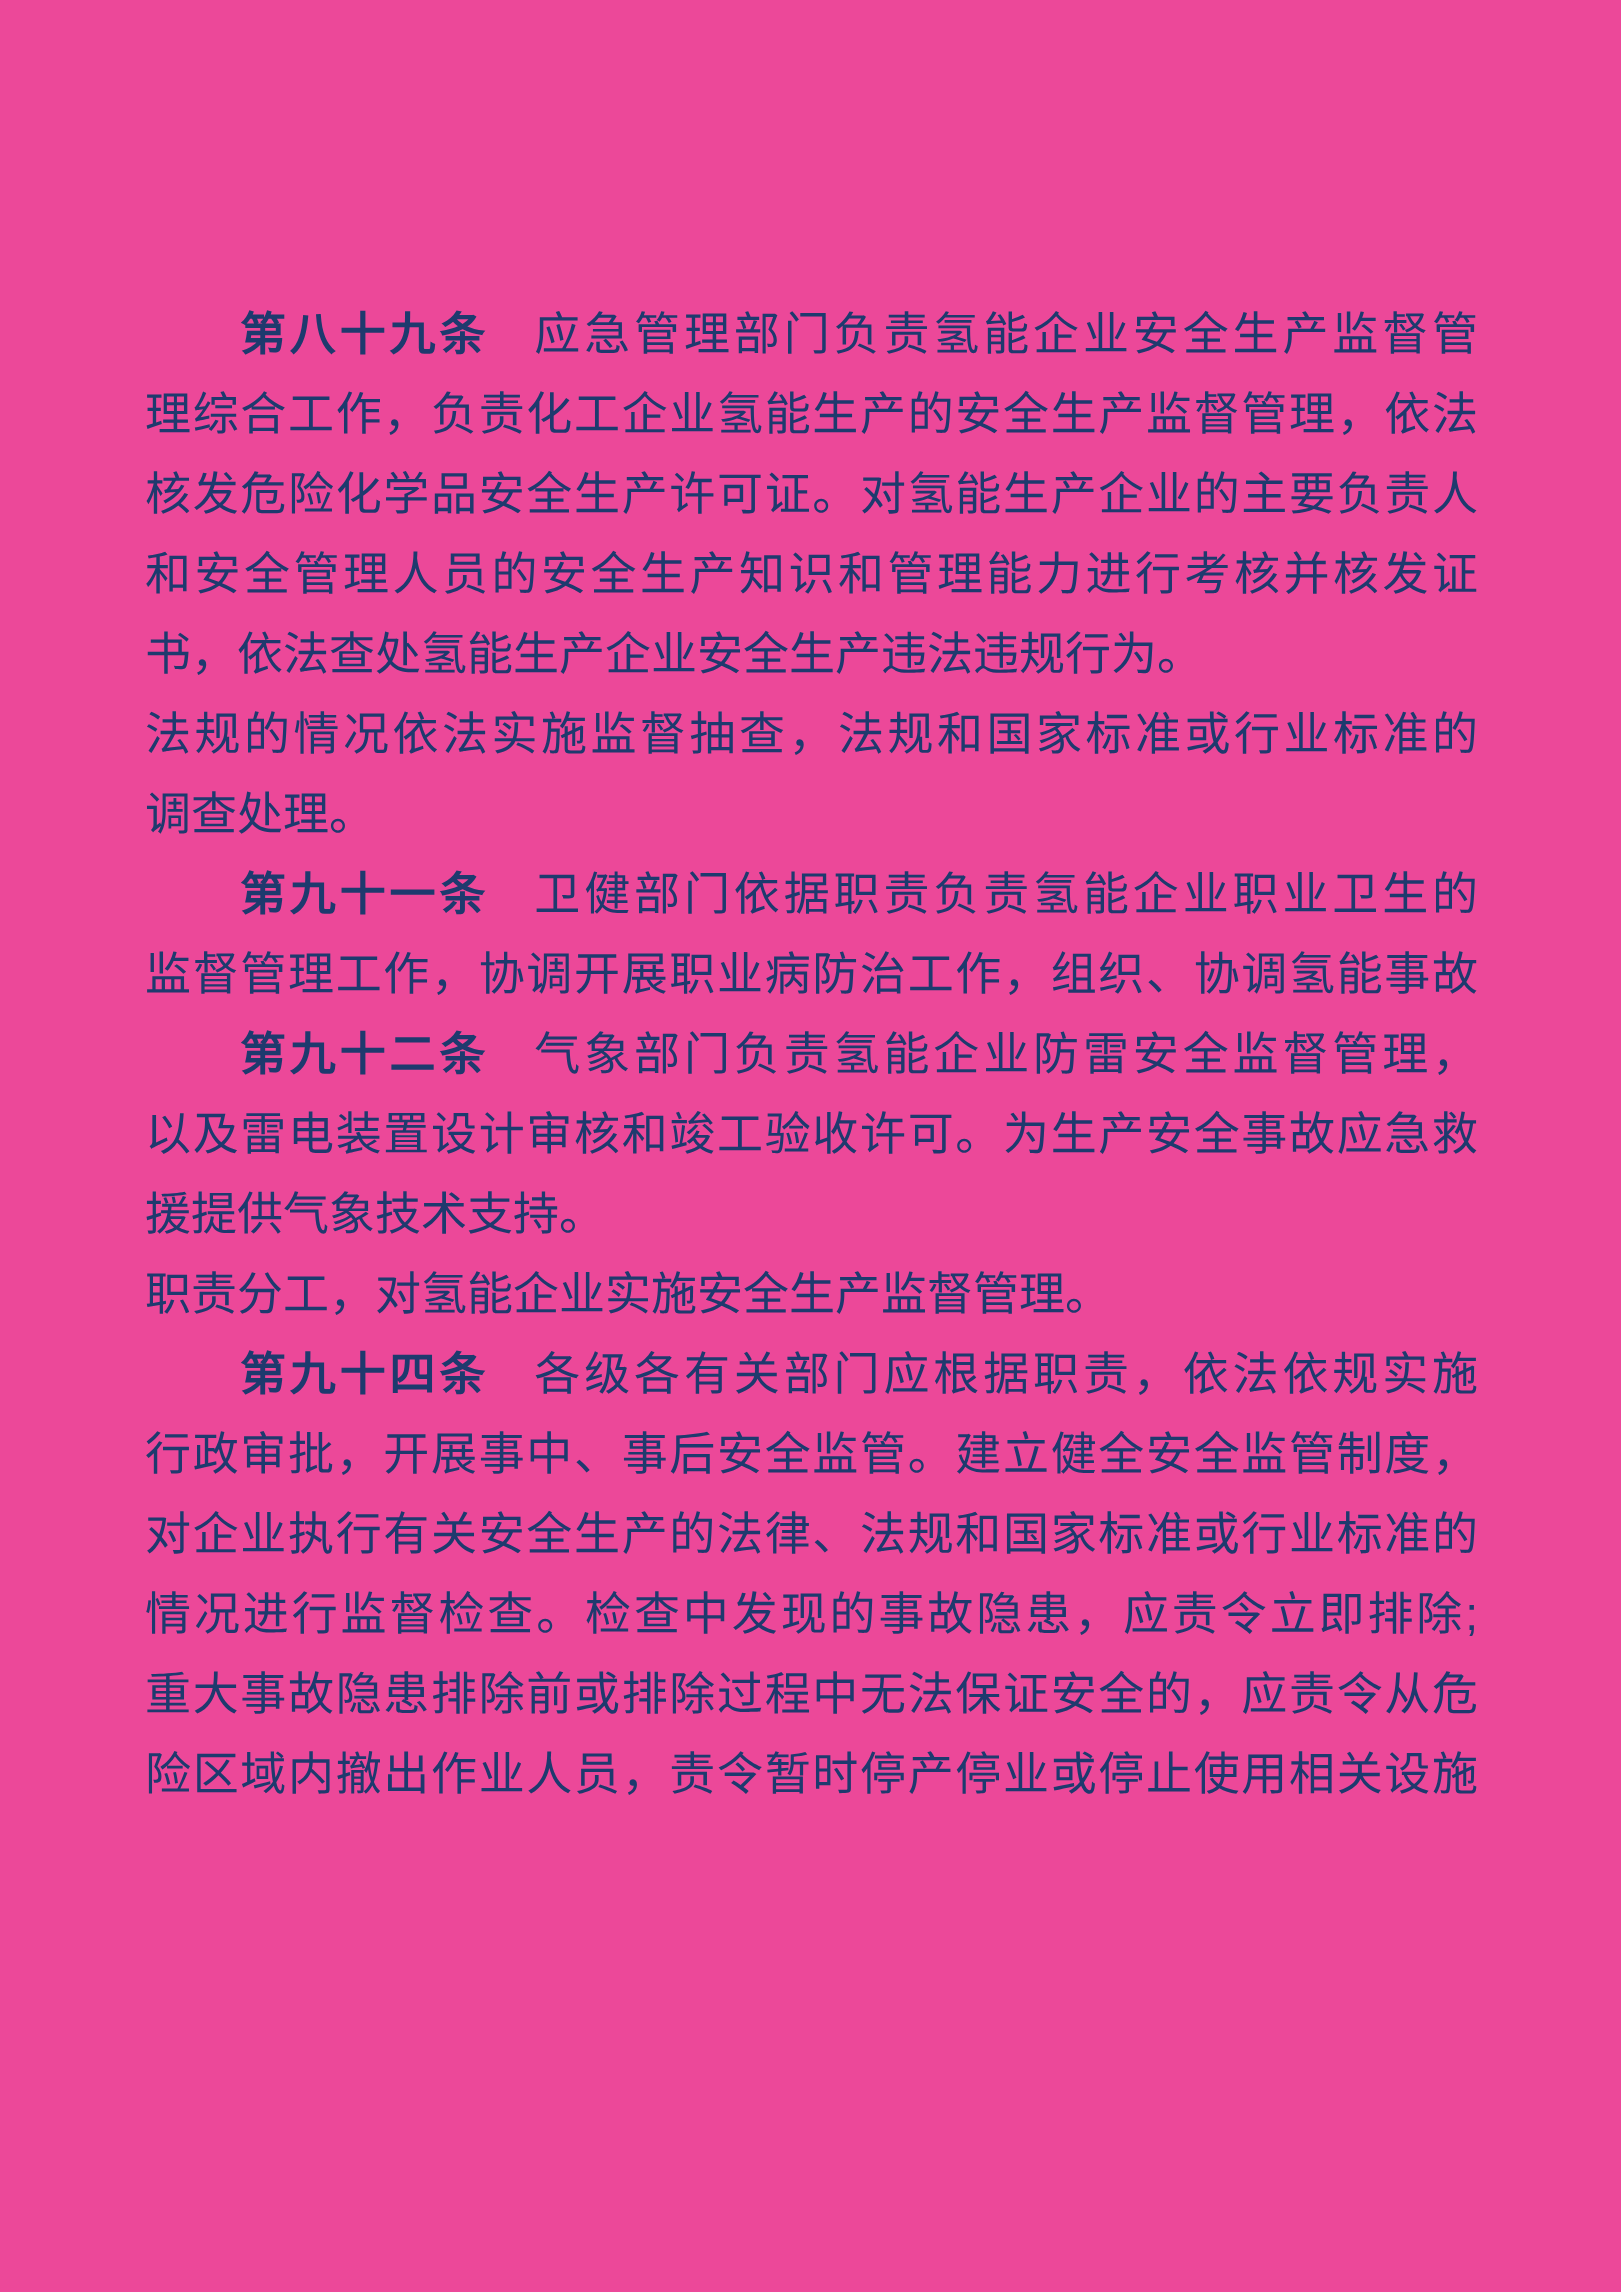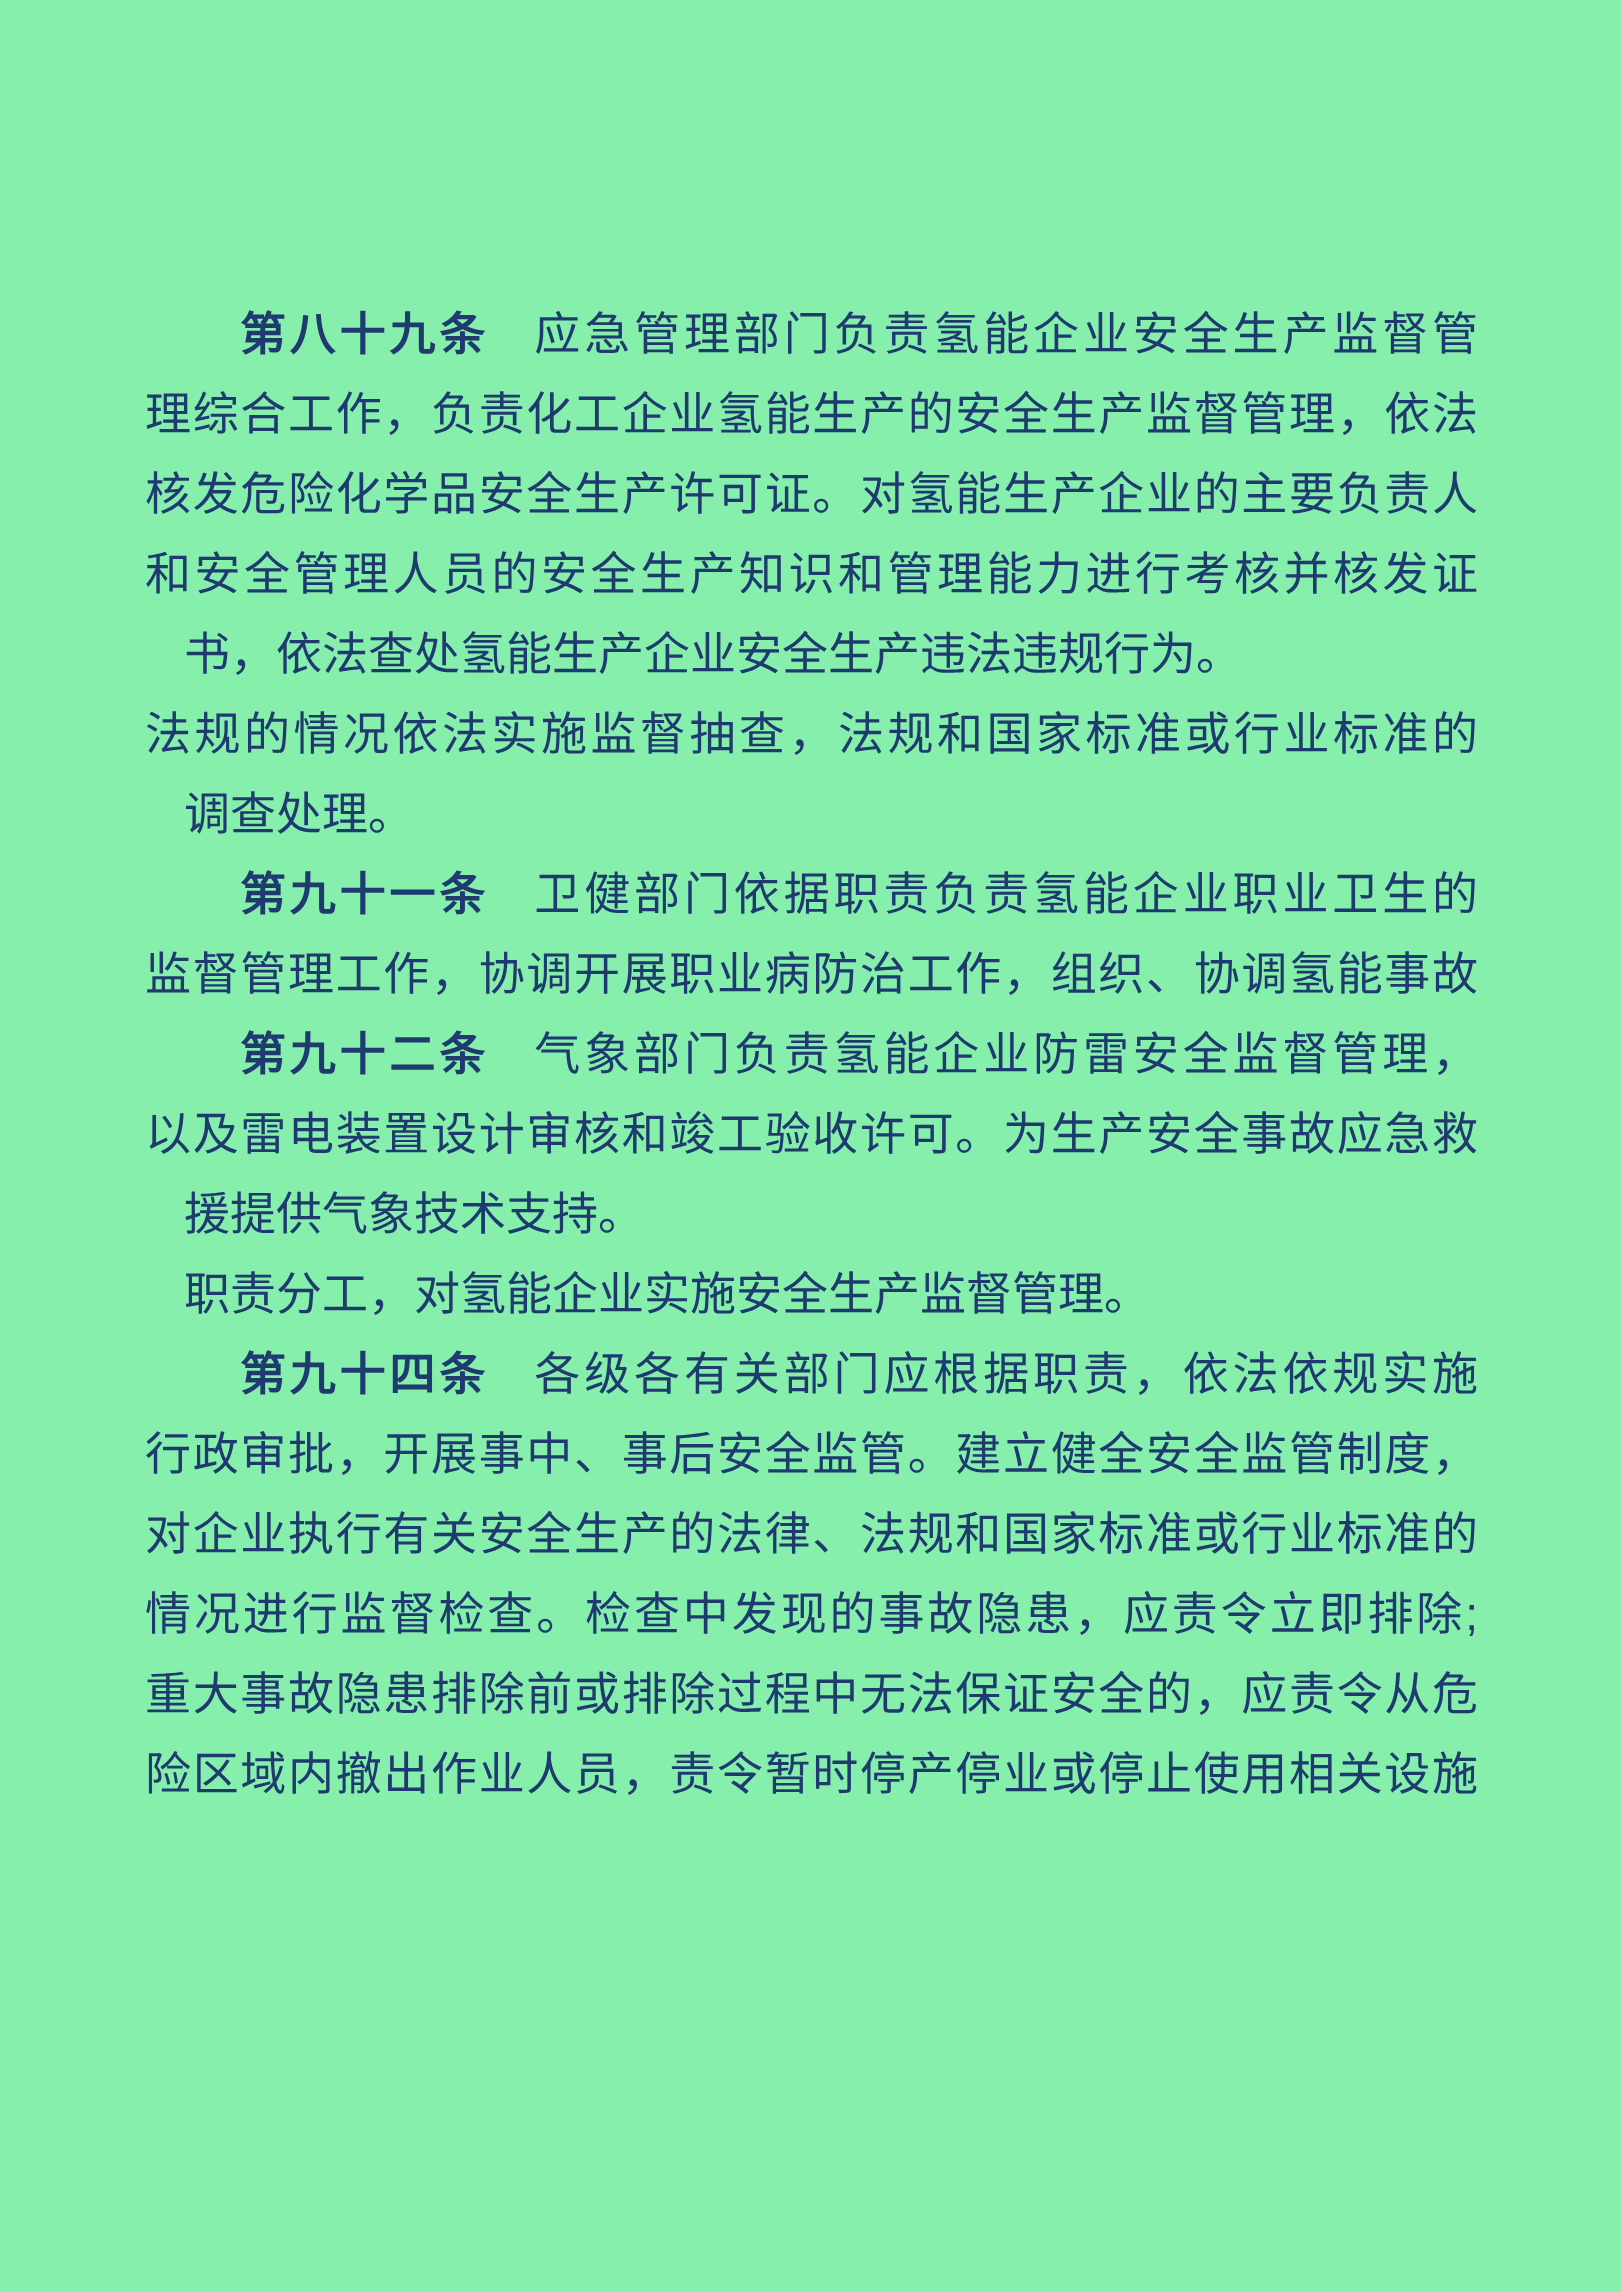--- a/index.html
+++ b/index.html
@@ -12,42 +12,41 @@
     background: #ffffff;
     position: relative;
     font-family: "Liberation Sans", sans-serif;
     overflow: hidden;
   }
   .page {
     position: absolute;
     left: 0; top: 0;
     width: 1621px;
     height: 2293px;
-    background: #86efac;
+    background: #ec4899;
   }
   .text-column {
     position: absolute;
     left: 145px;
     top: 294px;
     width: 1333px;
     color: #1e3a6e;
     font-size: 46px;
   }
   .text-line {
     height: 80px;
     line-height: 80px;
     text-align: justify;
     text-align-last: justify;
     text-justify: inter-ideograph;
     overflow: visible;
   }
   .text-line.flush-left {
     text-align: left;
     text-align-last: left;
-    margin-left: 39px;
   }
   .text-line.indent {
     text-indent: 95px;
   }
   .article-number {
     font-weight: bold;
     margin-right: 45px;
   }
 </style>
 </head>

